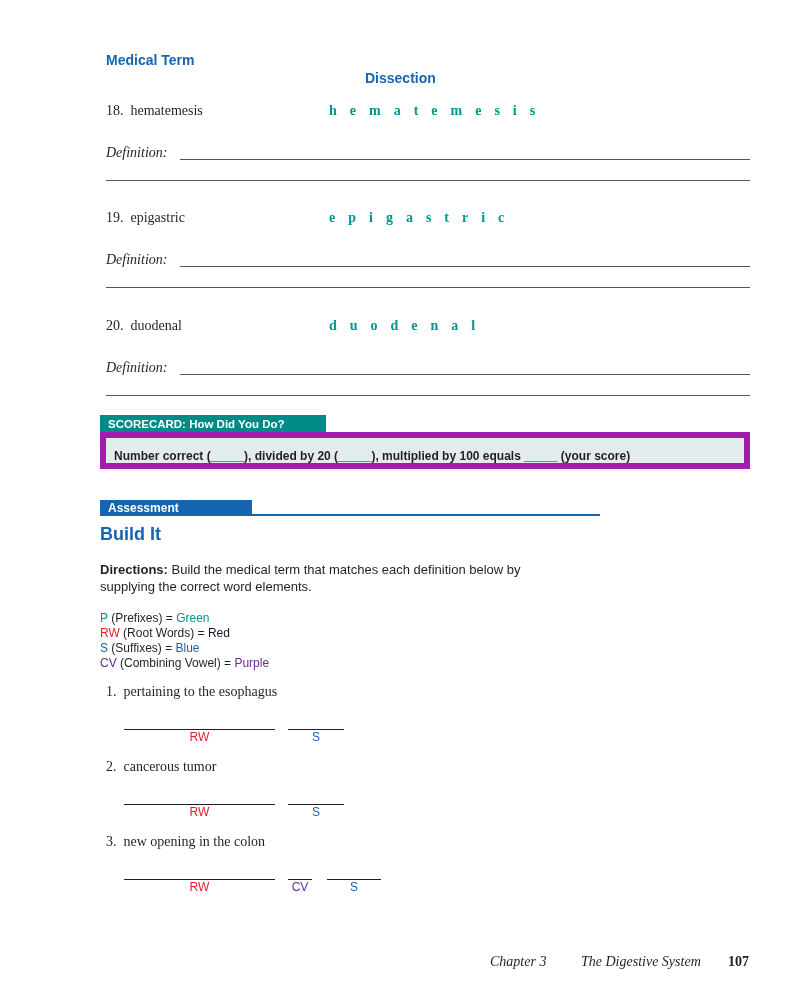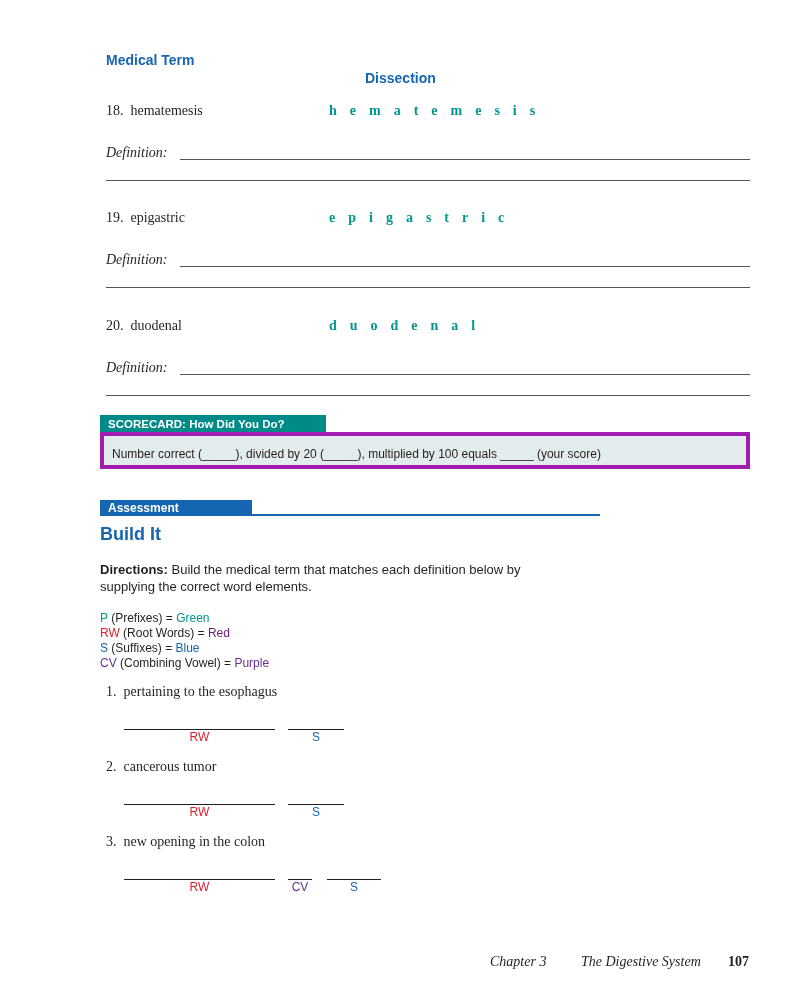--- a/index.html
+++ b/index.html
@@ -4,21 +4,21 @@
 <style>
   body { margin:0; background:#fff; }
   .page { position:relative; width:800px; height:999px; background:#fff; font-family:"Liberation Serif", serif; color:#231f20; }
   .abs { position:absolute; }
   .hdr { font-family:"Liberation Sans", sans-serif; font-weight:bold; font-size:14px; color:#1565b0; }
   .term { font-size:14px; }
   .dissect { font-size:14px; font-weight:bold; color:#00958f; letter-spacing:13px; }
   .def-label { font-style:italic; font-size:14px; }
   .line { position:absolute; height:0; border-top:1px solid #555; }
   .score-tab { position:absolute; left:100px; top:415px; width:226px; height:28px; background:#008b88; color:#fff; font-family:"Liberation Sans", sans-serif; font-weight:bold; font-size:11.5px; line-height:18px; padding-left:8px; box-sizing:border-box; }
-  .score-box { position:absolute; left:100px; top:432px; width:650px; height:37px; background:#e3ecec; border:4px solid #a21caf; box-sizing:border-box; font-family:"Liberation Sans", sans-serif; font-size:12px; line-height:36px; padding-left:8px; }
+  .score-box { position:absolute; left:100px; top:432px; width:650px; height:37px; background:#e3ecec; border:6px solid #a21caf; box-sizing:border-box; font-family:"Liberation Sans", sans-serif; font-size:12px; line-height:36px; padding-left:8px;font-weight:bold; }
   .assess-tab { position:absolute; left:100px; top:500px; width:152px; height:16px; background:#1565b0; color:#fff; font-family:"Liberation Sans", sans-serif; font-weight:bold; font-size:12px; line-height:16px; padding-left:8px; box-sizing:border-box; }
   .assess-rule { position:absolute; left:243px; top:514px; width:357px; border-top:2px solid #1565b0; }
   .build { font-family:"Liberation Sans", sans-serif; font-weight:bold; font-size:18px; color:#1565b0; }
   .dir { font-family:"Liberation Sans", sans-serif; font-size:13px; line-height:17px; width:470px; }
   .legend { font-family:"Liberation Sans", sans-serif; font-size:12px; line-height:15px; }
   .q { font-size:14px; }
   .sub { font-family:"Liberation Sans", sans-serif; font-size:12px; text-align:center; position:absolute; }
   .footer { font-size:14px; }
 </style>
 </head>
@@ -49,21 +49,21 @@
   <div class="score-tab">SCORECARD: How Did You Do?</div>
   <div class="score-box">Number correct (_____), divided by 20 (_____), multiplied by 100 equals _____ (your score)</div>
 
   <div class="assess-tab">Assessment</div>
   <div class="assess-rule"></div>
   <div class="abs build" style="left:100px;top:524px;">Build It</div>
   <div class="abs dir" style="left:100px;top:561px;"><b>Directions:</b><span> Build the medical term that matches each definition below by supplying the correct word elements.</span></div>
 
   <div class="abs legend" style="left:100px;top:611px;">
     <div><span style="color:#00958f">P</span><span> (Prefixes) = </span><span style="color:#00958f">Green</span></div>
-    <div><span style="color:#e31e2b">RW</span><span> (Root Words) = </span><span style="color:#701a75">Red</span></div>
+    <div><span style="color:#e31e2b">RW</span><span> (Root Words) = </span><span style="color:#0f172a">Red</span></div>
     <div><span style="color:#1565b0">S</span><span> (Suffixes) = </span><span style="color:#1565b0">Blue</span></div>
     <div><span style="color:#6a2c91">CV</span><span> (Combining Vowel) = </span><span style="color:#6a2c91">Purple</span></div>
   </div>
 
   <div class="abs q" style="left:106px;top:684px;"><span>1.</span>&nbsp; <span>pertaining to the esophagus</span></div>
   <div class="line" style="left:124px;top:729px;width:151px;border-color:#231f20;"></div>
   <div class="sub" style="left:124px;top:730px;width:151px;color:#e31e2b;">RW</div>
   <div class="line" style="left:288px;top:729px;width:56px;border-color:#231f20;"></div>
   <div class="sub" style="left:288px;top:730px;width:56px;color:#1565b0;">S</div>
 

